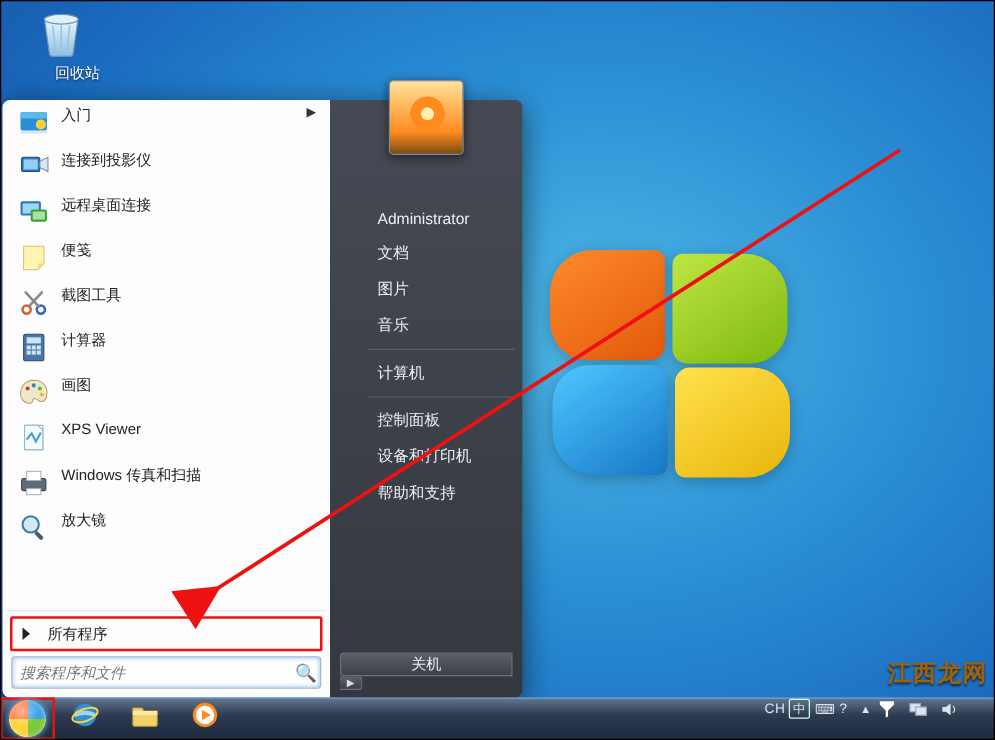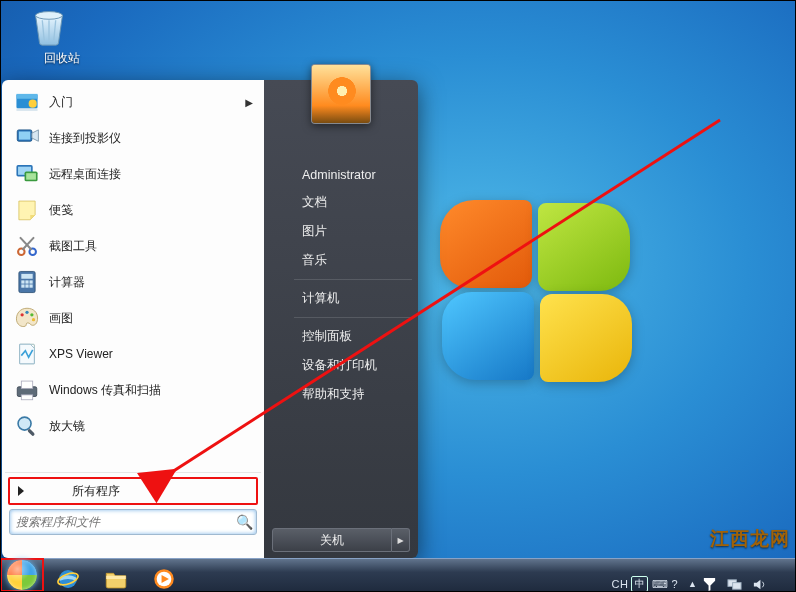--- a/index.html
+++ b/index.html
@@ -44,66 +44,66 @@
     linear-gradient(180deg,#ffffffcc 0%,#ffffff22 100%) padding-box,
     #4a4f58 border-box;
   box-shadow: 0 2px 8px rgba(0,0,0,.5);
   overflow: hidden;
 }
 .user-pic .flower { width: 100%; height: 100%; background: linear-gradient(180deg,#ffe19a,#ff8b1f 70%,#7a4c10); position:relative;}
 .user-pic .flower::after { content:""; position:absolute; left:14px; top:10px; width:32px; height:32px; background: radial-gradient(circle at 50% 50%,#ffefb0 0 22%,#ff8b1f 23% 60%,transparent 62%), radial-gradient(circle at 28% 30%,#fff 0 10%,transparent 12%); border-radius:50%; }
 
 .prog-list { flex: 1; overflow: hidden; }
 .prog-item {
-  display: flex; align-items: center; height: 36px; padding: 0 8px;
+  display: flex; align-items: flex-start; height: 36px; padding: 0 8px;
   font-size: 12px; color: #222; cursor: default; border-radius: 2px;
   position: relative;
 }
 .prog-item .ico { width: 28px; height: 28px; margin-right: 8px; flex: 0 0 28px; display:flex; align-items:center; justify-content:center; }
 .prog-item .ico svg { width: 26px; height: 26px; }
 .prog-item .arrow-right { margin-left: auto; font-size: 10px; color:#333; }
 
 .all-programs-row {
   border-top: 1px solid #e6e6e6; margin-top: auto;
 }
 .all-programs {
   display:flex; align-items:center; height: 28px; padding: 0 8px; font-size:12px; color:#222;
-  border: 2px solid #e11; border-radius: 2px; margin: 4px 3px 4px 3px; gap: 34px;
+  border: 2px solid #e11; border-radius: 2px; margin: 4px 3px 4px 3px;
 }
 .all-programs .tri { width:0;height:0;border-top:5px solid transparent;border-bottom:5px solid transparent;border-left:6px solid #222; margin-right:14px;}
 
 .search-box {
-  display:flex; align-items:center; height:26px; margin: 0 4px 20px;
+  display:flex; align-items:center; height:26px; margin: 0 4px 4px;
   border:1px solid #9fb9d0; border-radius:3px; background:#fff;
   box-shadow: 0 0 4px #7fb7e8 inset;
 }
 .search-box input {
   flex:1; border:0; outline:0; font-size:12px; padding:0 6px; font-style:italic; color:#777; background:transparent;
 }
 .search-box .mag { width:22px; text-align:center; color:#5a7ca3; font-size:14px; }
 
 .right-link { display:block; padding: 6px 14px; font-size:12.5px; color:#eee; cursor:default; }
 .right-sep { height: 1px; background: #ffffff22; margin: 4px 6px; }
 
-.shutdown-row { position:absolute; bottom:6px; left:8px; right:8px; display:flex; }
+.shutdown-row { position:absolute; bottom:6px; left:8px; right:8px; display:flex;flex-direction:column; }
 .shutdown-btn {
   flex:1; height:24px; background:linear-gradient(180deg,#5a5f68,#3c4048);
   border:1px solid #6b707a; border-radius:3px 0 0 3px; color:#eee; font-size:12px;
   display:flex; align-items:center; justify-content:center;
 }
 .shutdown-arrow {
   width:18px; background:linear-gradient(180deg,#5a5f68,#3c4048); border:1px solid #6b707a; border-left:0;
   border-radius:0 3px 3px 0; color:#ddd; font-size:8px; display:flex;align-items:center;justify-content:center;
 }
 
 
 .taskbar {
   position:absolute; left:0; right:0; bottom:0; height:34px;
   background: linear-gradient(180deg,#61748d 0%,#2d3b51 40%,#1e2a3d 100%);
-  border-top:1px solid #88a2c6; display:flex; align-items:flex-end;
+  border-top:1px solid #88a2c6; display:flex; align-items:flex-start;
 }
 .start-orb {
   width:44px; display:flex; align-items:center; justify-content:center;
   border:2px solid #e11; margin:-1px 0 0 0; position:relative;
 }
 .orb {
   width:30px; height:30px; border-radius:50%;
   background: radial-gradient(circle at 35% 30%,#fff8,#fff0 45%), conic-gradient(#3fa4e8 0 25%,#7cc93b 25% 50%,#ffd23a 50% 75%,#ff6a2a 75% 100%);
   box-shadow: 0 0 6px #6fbcf4, inset 0 0 4px #fff8;
 }

